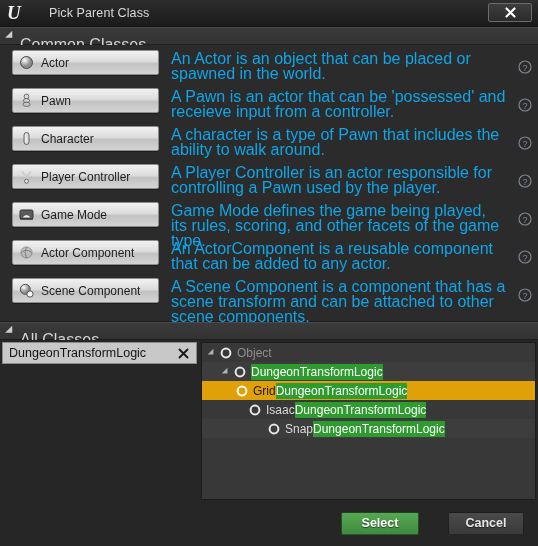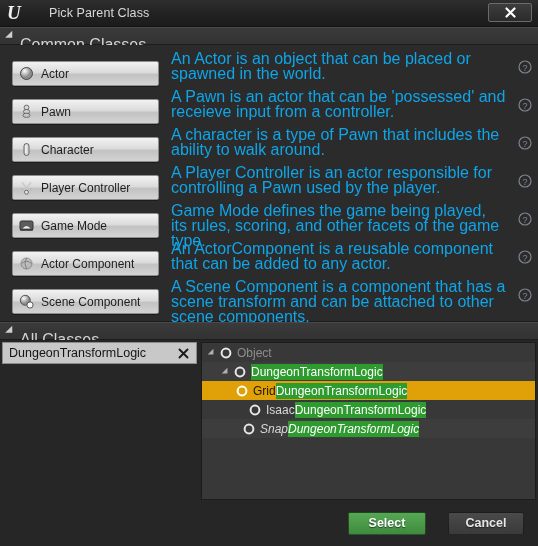--- a/index.html
+++ b/index.html
@@ -76,21 +76,21 @@
     flex: 0 0 auto;
   }
   .class-row {
     display: flex; align-items: flex-start;
     padding: 0 0 0 12px;
     height: 38px;
   }
   .class-btn {
     width: 147px; flex: 0 0 147px;
     height: 25px;
-    margin-top: 12px;
+    margin-top: 1px;
     background: linear-gradient(to bottom, #f2f2f2 0%, #dcdcdc 45%, #c2c2c2 55%, #d4d4d4 100%);
     border: 1px solid #8d8d8d;
     border-radius: 2px;
     display: flex; align-items: center;
     padding-left: 5px;
     cursor: pointer;
     box-shadow: 0 1px 0 rgba(0,0,0,.35);
   }
   .class-btn .ico {
     width: 17px; height: 17px; flex: 0 0 17px;
@@ -185,21 +185,21 @@
     color: #ffffff;
     padding: 1px 0 1px 0;
   }
   .tree-row.selected .txt { color: #201800; }
 
   
   .footer {
     height: 46px; flex: 0 0 46px;
     background: #262626;
     display: flex; align-items: center; justify-content: flex-end;
-    padding-right: 14px; gap: 22px;
+    padding-right: 14px; gap: 29px;
   }
   .btn {
     height: 23px;
     border-radius: 2px;
     font-size: 12.5px; font-weight: bold;
     display: flex; align-items: center; justify-content: center;
     cursor: pointer;
     border: 1px solid rgba(0,0,0,.5);
   }
   .btn-select {
@@ -447,21 +447,21 @@
       <div class="tree-row" style="padding-left:33px;">
         <span class="expander"></span>
         <span class="cls-ico">
           <svg width="12" height="12" viewBox="0 0 12 12">
             <circle cx="6" cy="6" r="4.4" fill="none" stroke="#e8e8e8" stroke-width="2"></circle>
           </svg>
         </span>
         <span class="txt normal"><span>Isaac</span><span class="hl">DungeonTransformLogic</span></span>
       </div>
 
-      <div class="tree-row alt" style="padding-left:27px;font-style:italic;">
+      <div class="tree-row alt" style="padding-left:52px;">
         <span class="expander"></span>
         <span class="cls-ico">
           <svg width="12" height="12" viewBox="0 0 12 12">
             <circle cx="6" cy="6" r="4.4" fill="none" stroke="#e8e8e8" stroke-width="2"></circle>
           </svg>
         </span>
         <span class="txt normal"><span>Snap</span><span class="hl">DungeonTransformLogic</span></span>
       </div>
 
     </div>

